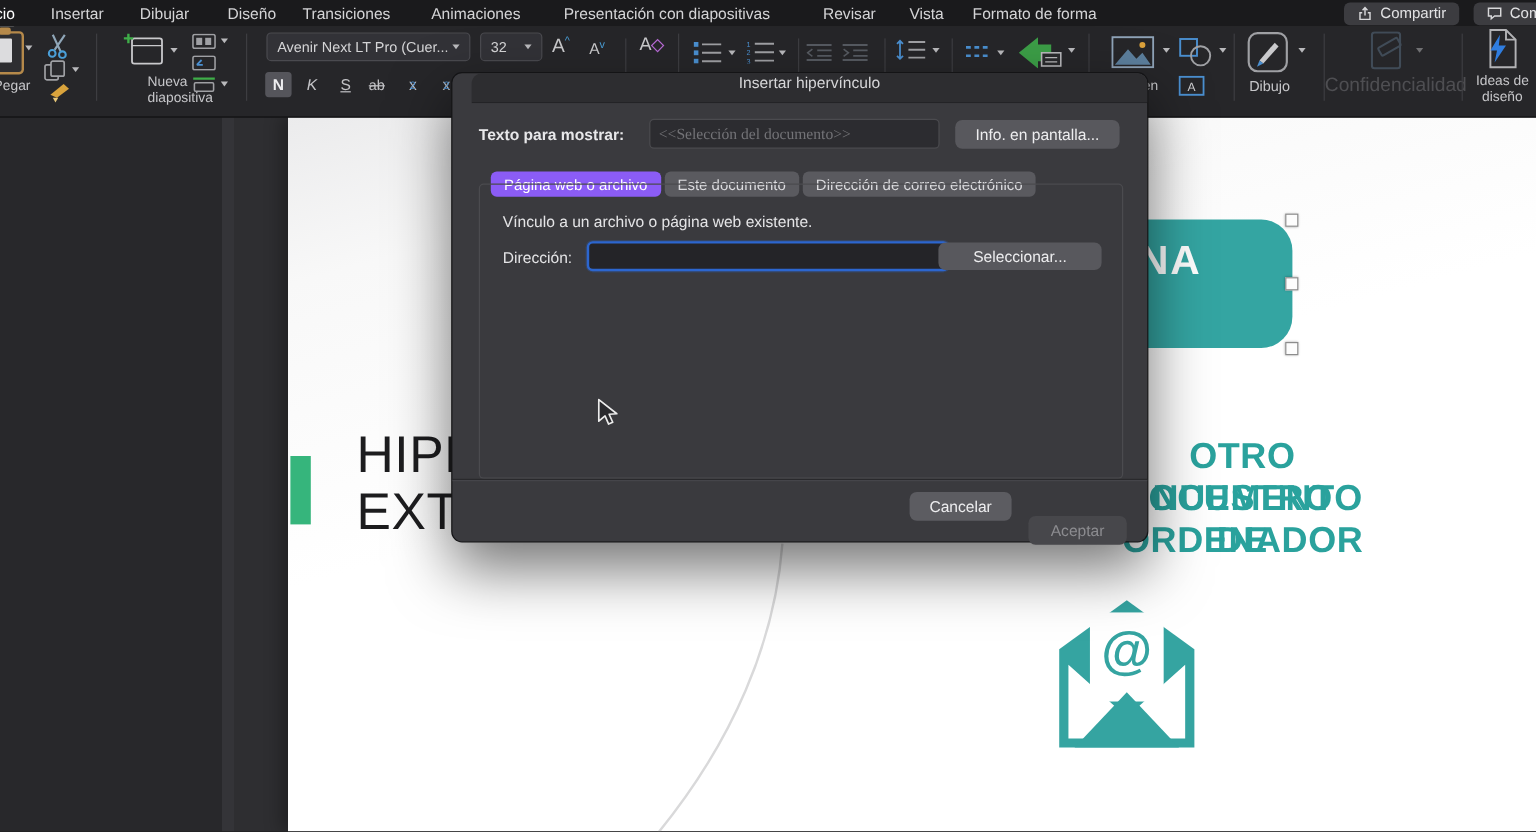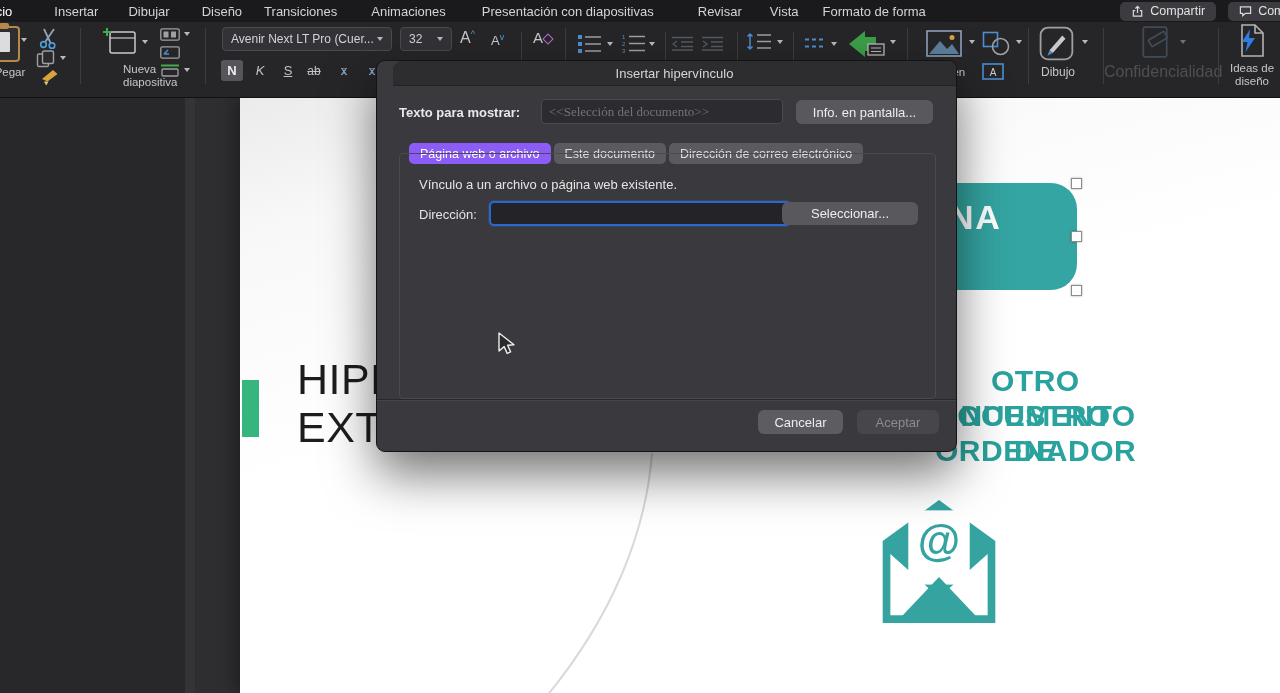--- a/index.html
+++ b/index.html
@@ -5,21 +5,21 @@
   html,body{margin:0;padding:0;background:#1b1b1d;}
   #app{position:relative;width:1280px;height:693px;overflow:hidden;
        font-family:"Liberation Sans",sans-serif;background:#2f2f32;
        -webkit-font-smoothing:antialiased;}
   
   .menubar{position:absolute;top:0;left:0;right:0;height:22px;background:#1a1a1c;
            display:flex;align-items:center;font-size:13px;color:#d4d4d6;white-space:nowrap;z-index:5;}
   .mi{flex:0 0 auto;position:relative;cursor:default;}
   .mi.active{color:#fff;}
   .mi.active::after{content:"";position:absolute;left:0;right:0;bottom:-5px;height:2px;background:#ececec;border-radius:1px;}
-  .m0{margin-left:-18px}.m1{margin-left:42px}.m2{margin-left:30px}.m3{margin-left:32px}
+  .m0{margin-left:-18px}.m1{margin-left:30px}.m2{margin-left:30px}.m3{margin-left:32px}
   .m4{margin-left:22px}.m5{margin-left:34px}.m6{margin-left:36px}.m7{margin-left:44px}
   .m8{margin-left:28px}.m9{margin-left:24px}
   .mb-right{margin-left:auto;margin-right:-60px;display:flex;gap:12px;align-items:center;}
   .mb-btn{display:flex;align-items:center;gap:6px;height:19px;padding:0 11px;background:#3c3c40;
           border:none;border-radius:5px;color:#e2e2e4;font-size:12.5px;font-family:inherit;}
   
   .ribbon{position:absolute;top:22px;left:0;right:0;height:75px;background:#262629;
           border-bottom:1px solid #101012;z-index:5;}
   .ribbon *{position:absolute;}
   .vdiv{width:1px;top:6px;height:56px;background:#3d3d41;}
@@ -79,39 +79,39 @@
               font-size:34px;letter-spacing:1.5px;}
   .handle{width:9px;height:9px;background:#fdfdfd;border:1px solid #8c8c8c;box-shadow:0 0 2px rgba(0,0,0,.35);}
   .teal-body{left:495px;top:266px;width:400px;text-align:center;font-size:30px;line-height:35px;
              font-weight:bold;color:#2aa29d;letter-spacing:.5px;}
   
   .dialog{position:absolute;left:376px;top:60px;width:581px;height:392px;background:#3a3a3e;
           border:1px solid #141416;border-radius:9px;box-shadow:0 22px 50px rgba(0,0,0,.55);
           z-index:50;box-sizing:border-box;}
   .dialog *{position:absolute;box-sizing:border-box;}
   .dlg-titlebar{left:16px;right:0;top:0;height:25px;background:#2d2d30;border-bottom:1px solid #232326;
-                border-radius:9px 9px 0 0;display:flex;align-items:center;justify-content:center;}
+                border-radius:9px 9px 0 0;display:flex;justify-content:center;}
   .dlg-title{position:static;font-size:13px;color:#d6d6d8;font-weight:500;}
   .dlg-label{font-size:13px;color:#e8e8ea;font-weight:600;}
   .dlg-text{font-size:13px;color:#e4e4e6;}
   .dlg-input{background:#2c2c30;border:1px solid #4b4b4f;border-radius:4px;color:#d8d8da;
              font-size:13px;padding:0 7px;font-family:inherit;outline:none;}
   .dlg-input::placeholder{color:#737377;}
   .dlg-btn{background:#58585d;border:none;border-radius:6px;color:#ededef;font-size:13px;
            font-family:inherit;display:flex;align-items:center;justify-content:center;}
   .tabs{left:32px;top:82px;display:flex;gap:3px;position:absolute;}
   .tab{position:static;height:21px;padding:0 11px;display:flex;align-items:center;border-radius:5px;
        background:#5a5a5f;color:#dddde0;font-size:12.5px;white-space:nowrap;}
   .tab.active{background:#8b5cf6;color:#fff;}
   .groupbox{left:22px;top:92px;width:537px;height:246px;border:1px solid #4b4b4f;border-radius:4px;}
   .addr-input{left:112px;top:140px;width:302px;height:25px;background:#242428;
               border:2px solid #2c66cf;border-radius:5px;box-shadow:0 0 0 1px rgba(44,102,207,.25);
               color:#e0e0e2;font-size:13px;padding:0 7px;font-family:inherit;outline:none;}
   .dlg-div{left:0;right:0;top:338px;height:2px;border-top:1px solid #29292c;border-bottom:1px solid #45454a;}
-  .btn-disabled{background:#47474b;color:#8c8c90;}
+  .btn-disabled{background:#47474b;color:#8c8c90;margin-top:20px;}
   .cursor{position:absolute;left:497px;top:331px;z-index:99;}
 </style>
 </head>
 <body>
 
 <div id="app">
 
   <div class="menubar">
     <span class="mi m0 active">Inicio</span>
     <span class="mi m1">Insertar</span>

